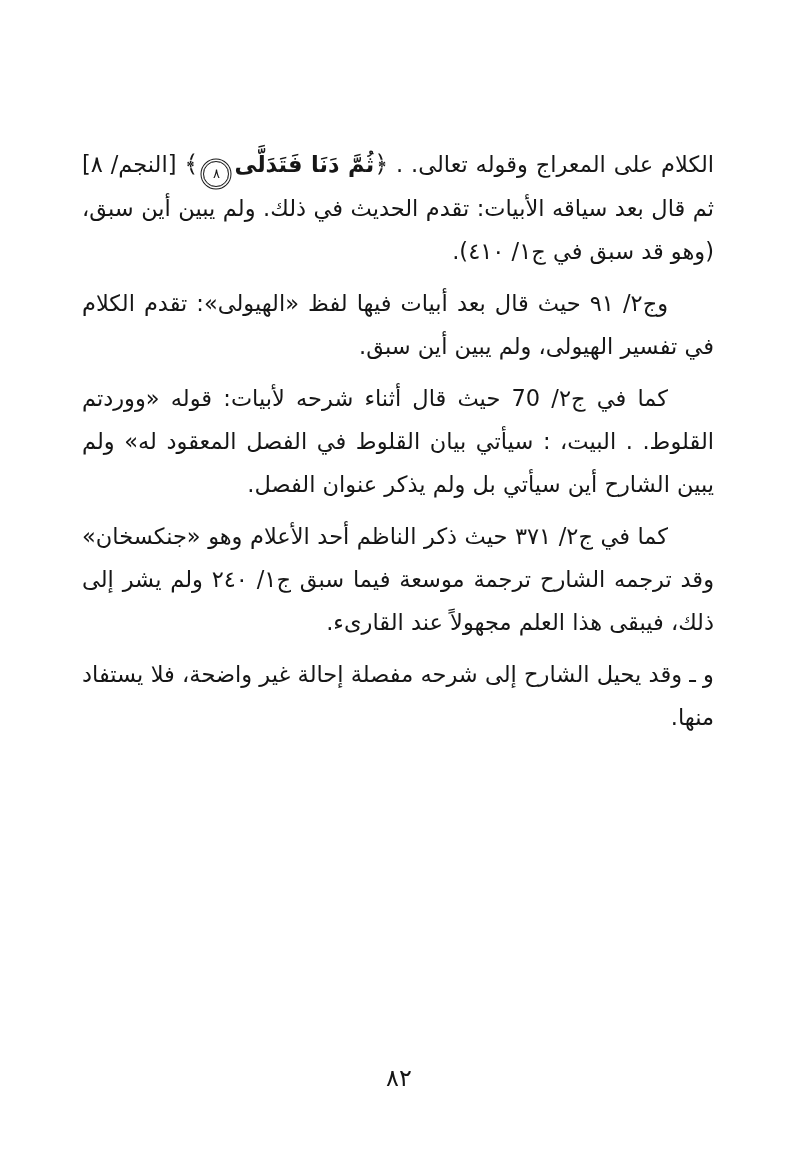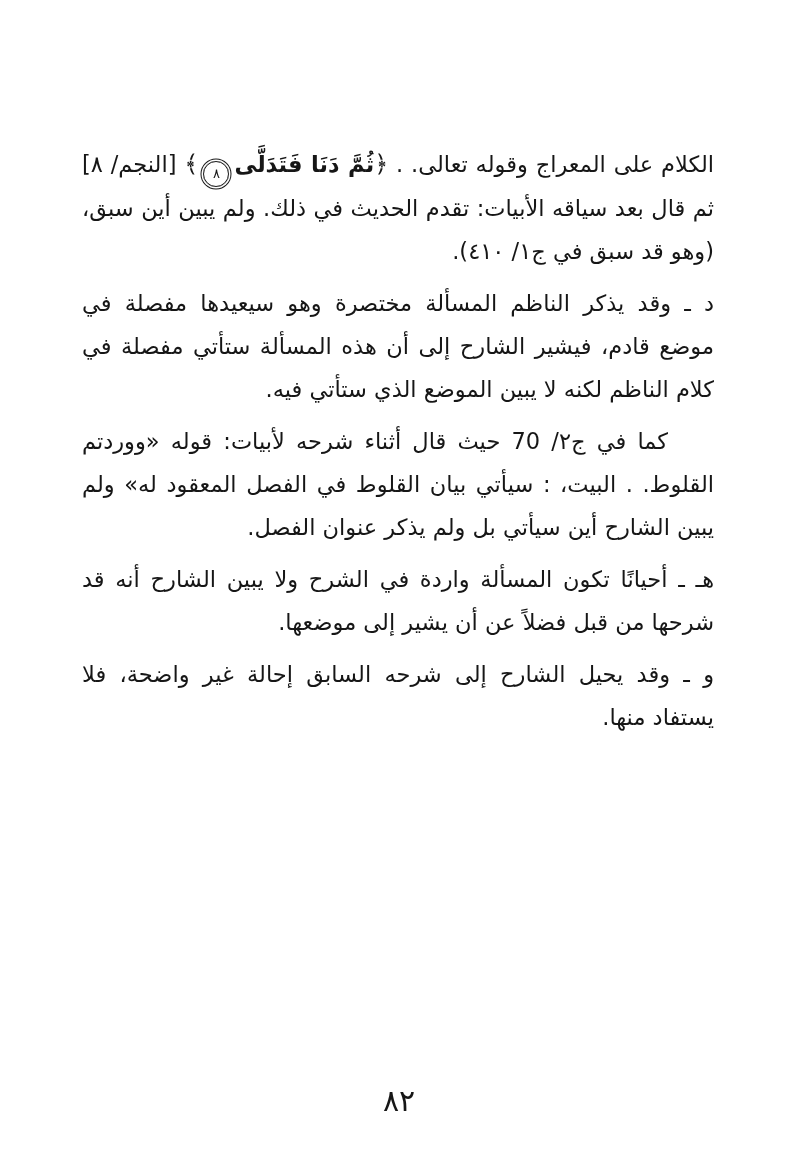--- a/index.html
+++ b/index.html
@@ -51,46 +51,46 @@
     font-size: 13px;
     font-weight: normal;
     border: 1.5px solid #1a1a1a;
     border-radius: 50%;
     box-shadow: 0 0 0 1.5px #ffffff, 0 0 0 2.5px #1a1a1a;
     vertical-align: -6px;
     margin: 0 5px;
   }
   .page-number {
     position: absolute;
-    bottom: 54px;
+    bottom: 80px;
     left: 0;
     width: 100%;
     text-align: center;
     direction: rtl;
-    font-size: 30px;
+    font-size: 24px;
     color: #161616;
   }
 </style>
 </head>
 <body>
 
 <div class="page">
 
   <div class="content">
 
     <p class="para"><span>الكلام على المعراج وقوله تعالى. . </span><span class="quran-verse ornate-bracket">﴿</span><span class="quran-verse">ثُمَّ دَنَا فَتَدَلَّى</span><span class="ayah-mark">٨</span><span class="quran-verse ornate-bracket">﴾</span><span> [النجم/ ٨] ثم قال بعد سياقه الأبيات: تقدم الحديث في ذلك. ولم يبين أين سبق، (وهو قد سبق في ج١/ ٤١٠).</span></p>
 
+    <p class="para indented">وج٢/ ٩١ حيث قال بعد أبيات فيها لفظ «الهيولى»: تقدم الكلام في تفسير الهيولى، ولم يبين أين سبق.</p>
 
-    <p class="para">د ـ وقد يذكر الناظم المسألة مختصرة وهو سيعيدها مفصلة في موضع قادم، فيشير الشارح إلى أن هذه المسألة ستأتي مفصلة في كلام الناظم لكنه لا يبين الموضع الذي ستأتي فيه.</p>
 
     <p class="para indented">كما في ج٢/ 70 حيث قال أثناء شرحه لأبيات: قوله «ووردتم القلوط. . البيت، : سيأتي بيان القلوط في الفصل المعقود له» ولم يبين الشارح أين سيأتي بل ولم يذكر عنوان الفصل.</p>
 
-    <p class="para">هـ ـ أحيانًا تكون المسألة واردة في الشرح ولا يبين الشارح أنه قد شرحها من قبل فضلاً عن أن يشير إلى موضعها.</p>
 
+    <p class="para indented">كما في ج٢/ ٣٧١ حيث ذكر الناظم أحد الأعلام وهو «جنكسخان» وقد ترجمه الشارح ترجمة موسعة فيما سبق ج١/ ٢٤٠ ولم يشر إلى ذلك، فيبقى هذا العلم مجهولاً عند القارىء.</p>
 
-    <p class="para">و ـ وقد يحيل الشارح إلى شرحه السابق إحالة غير واضحة، فلا يستفاد منها.</p>
+    <p class="para">و ـ وقد يحيل الشارح إلى شرحه مفصلة إحالة غير واضحة، فلا يستفاد منها.</p>
 
 
   </div>
 
   <div class="page-number">٨٢</div>
 
 </div>
 
 </body></html>

